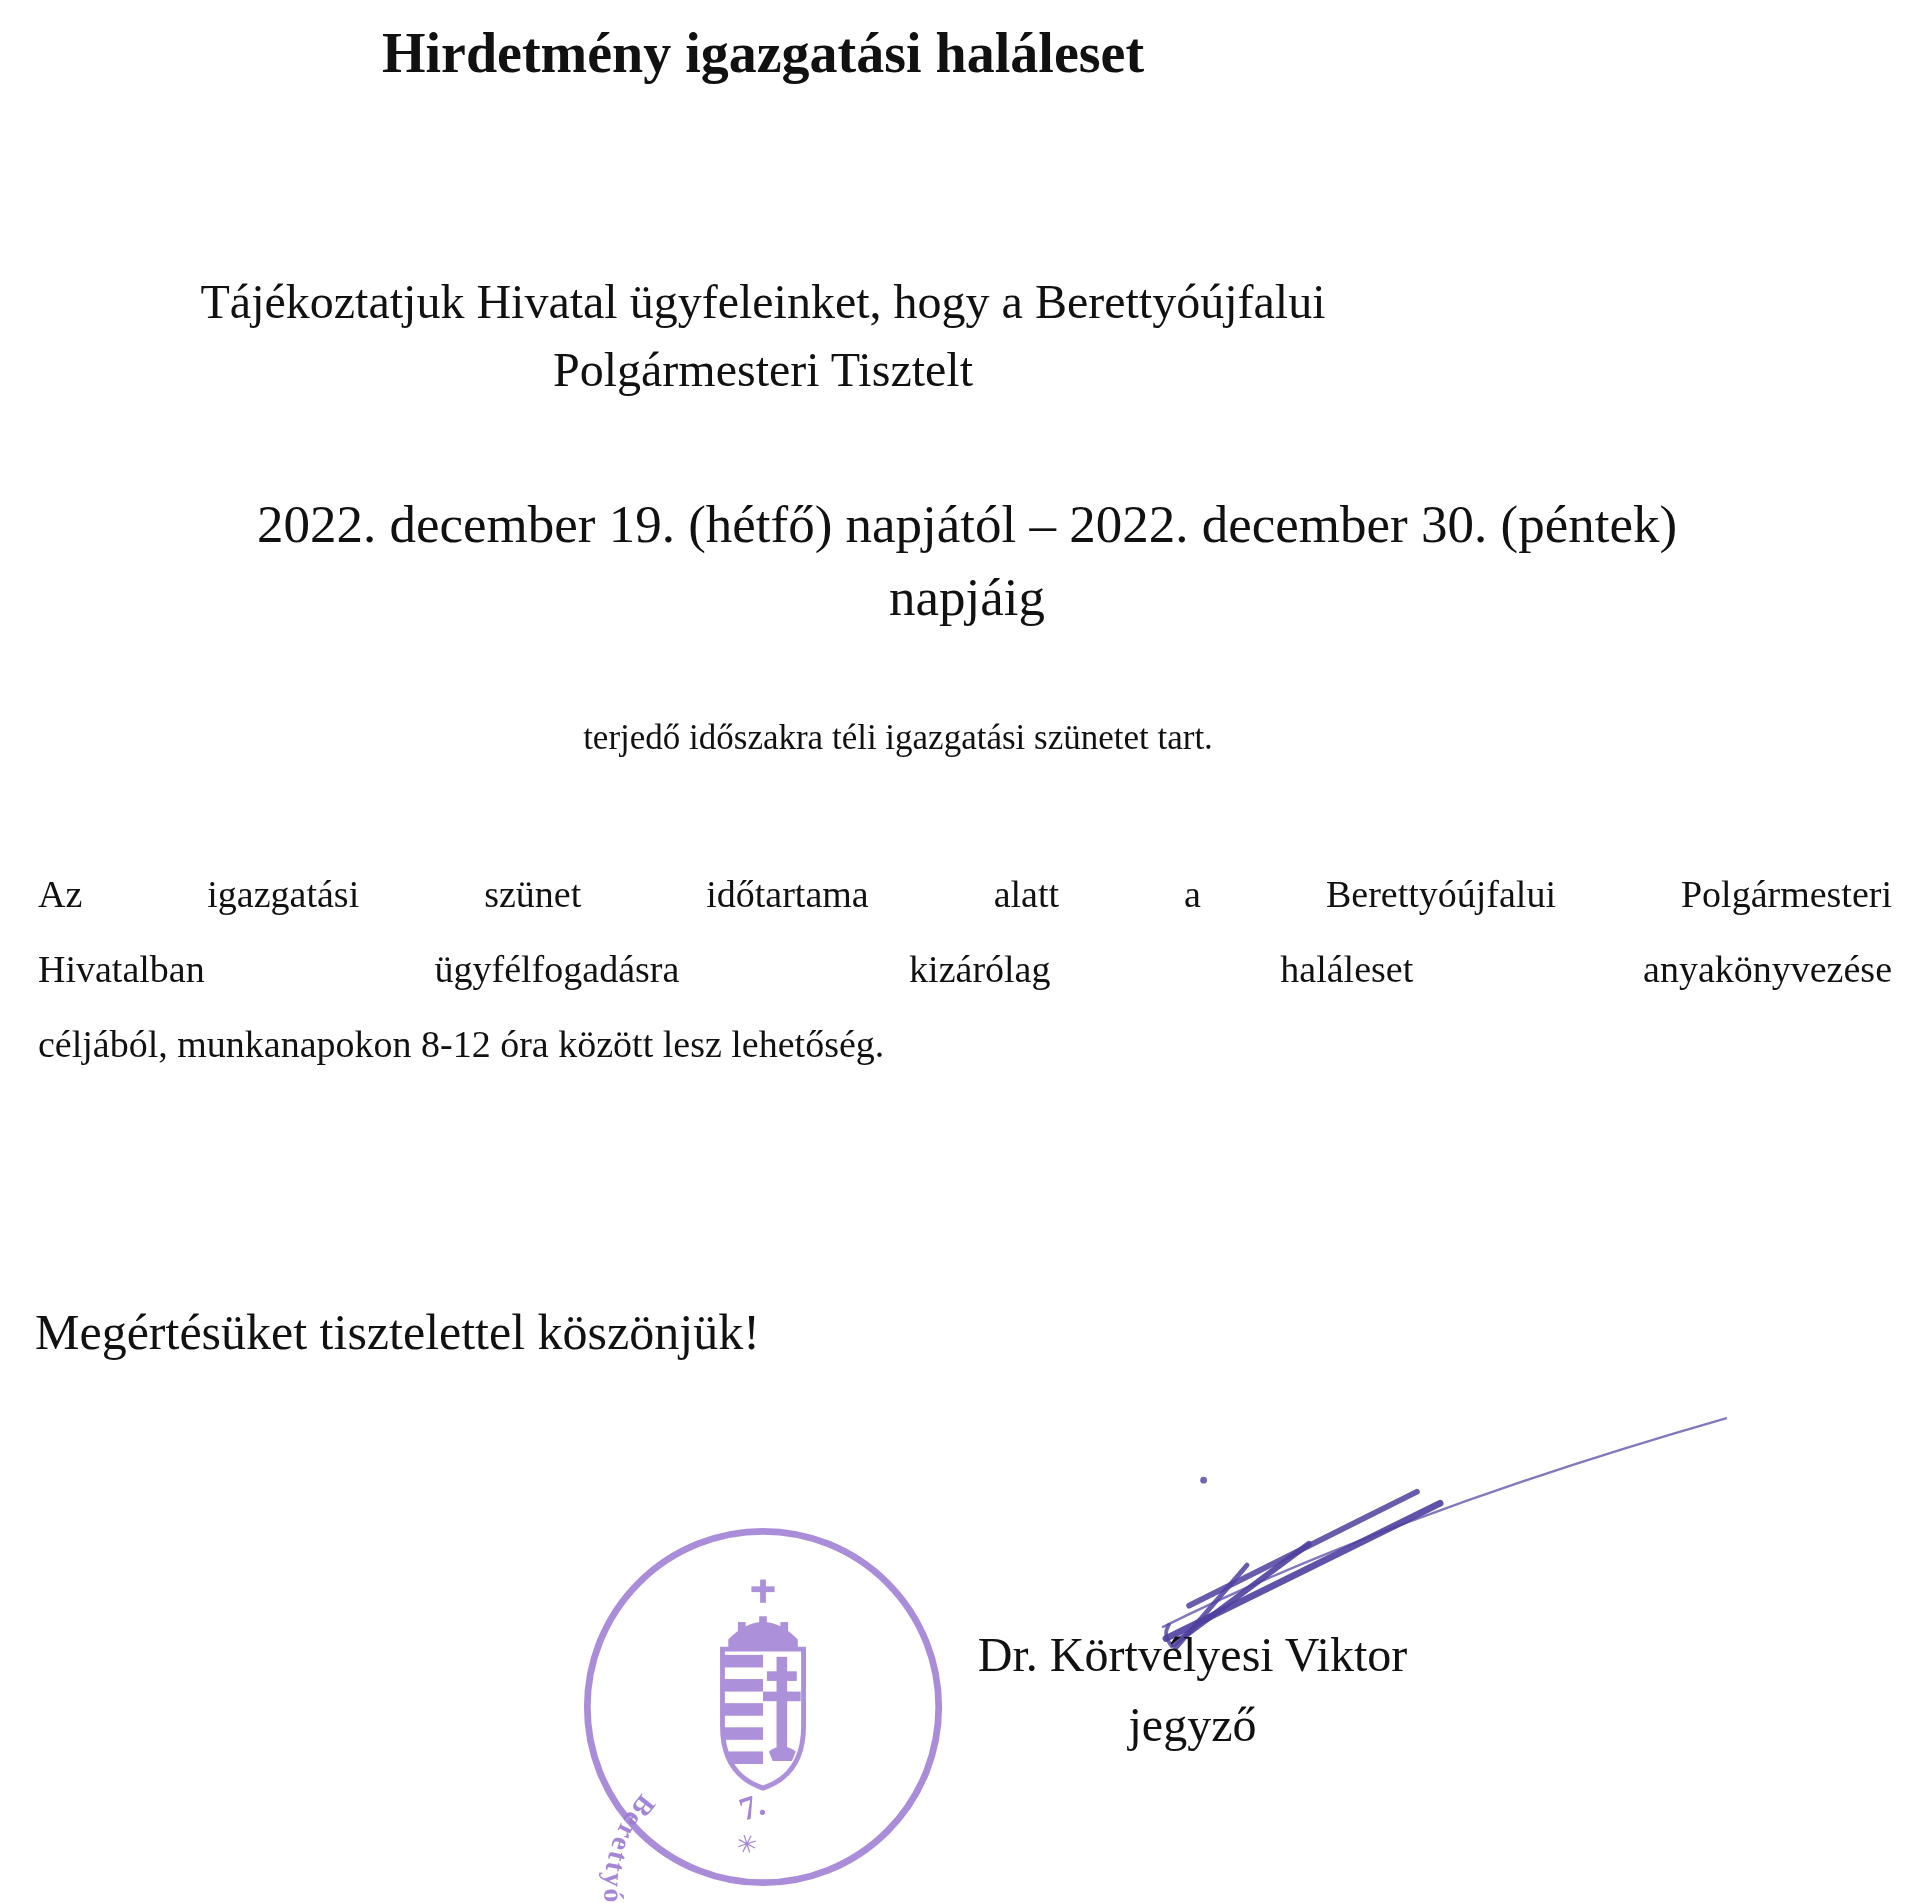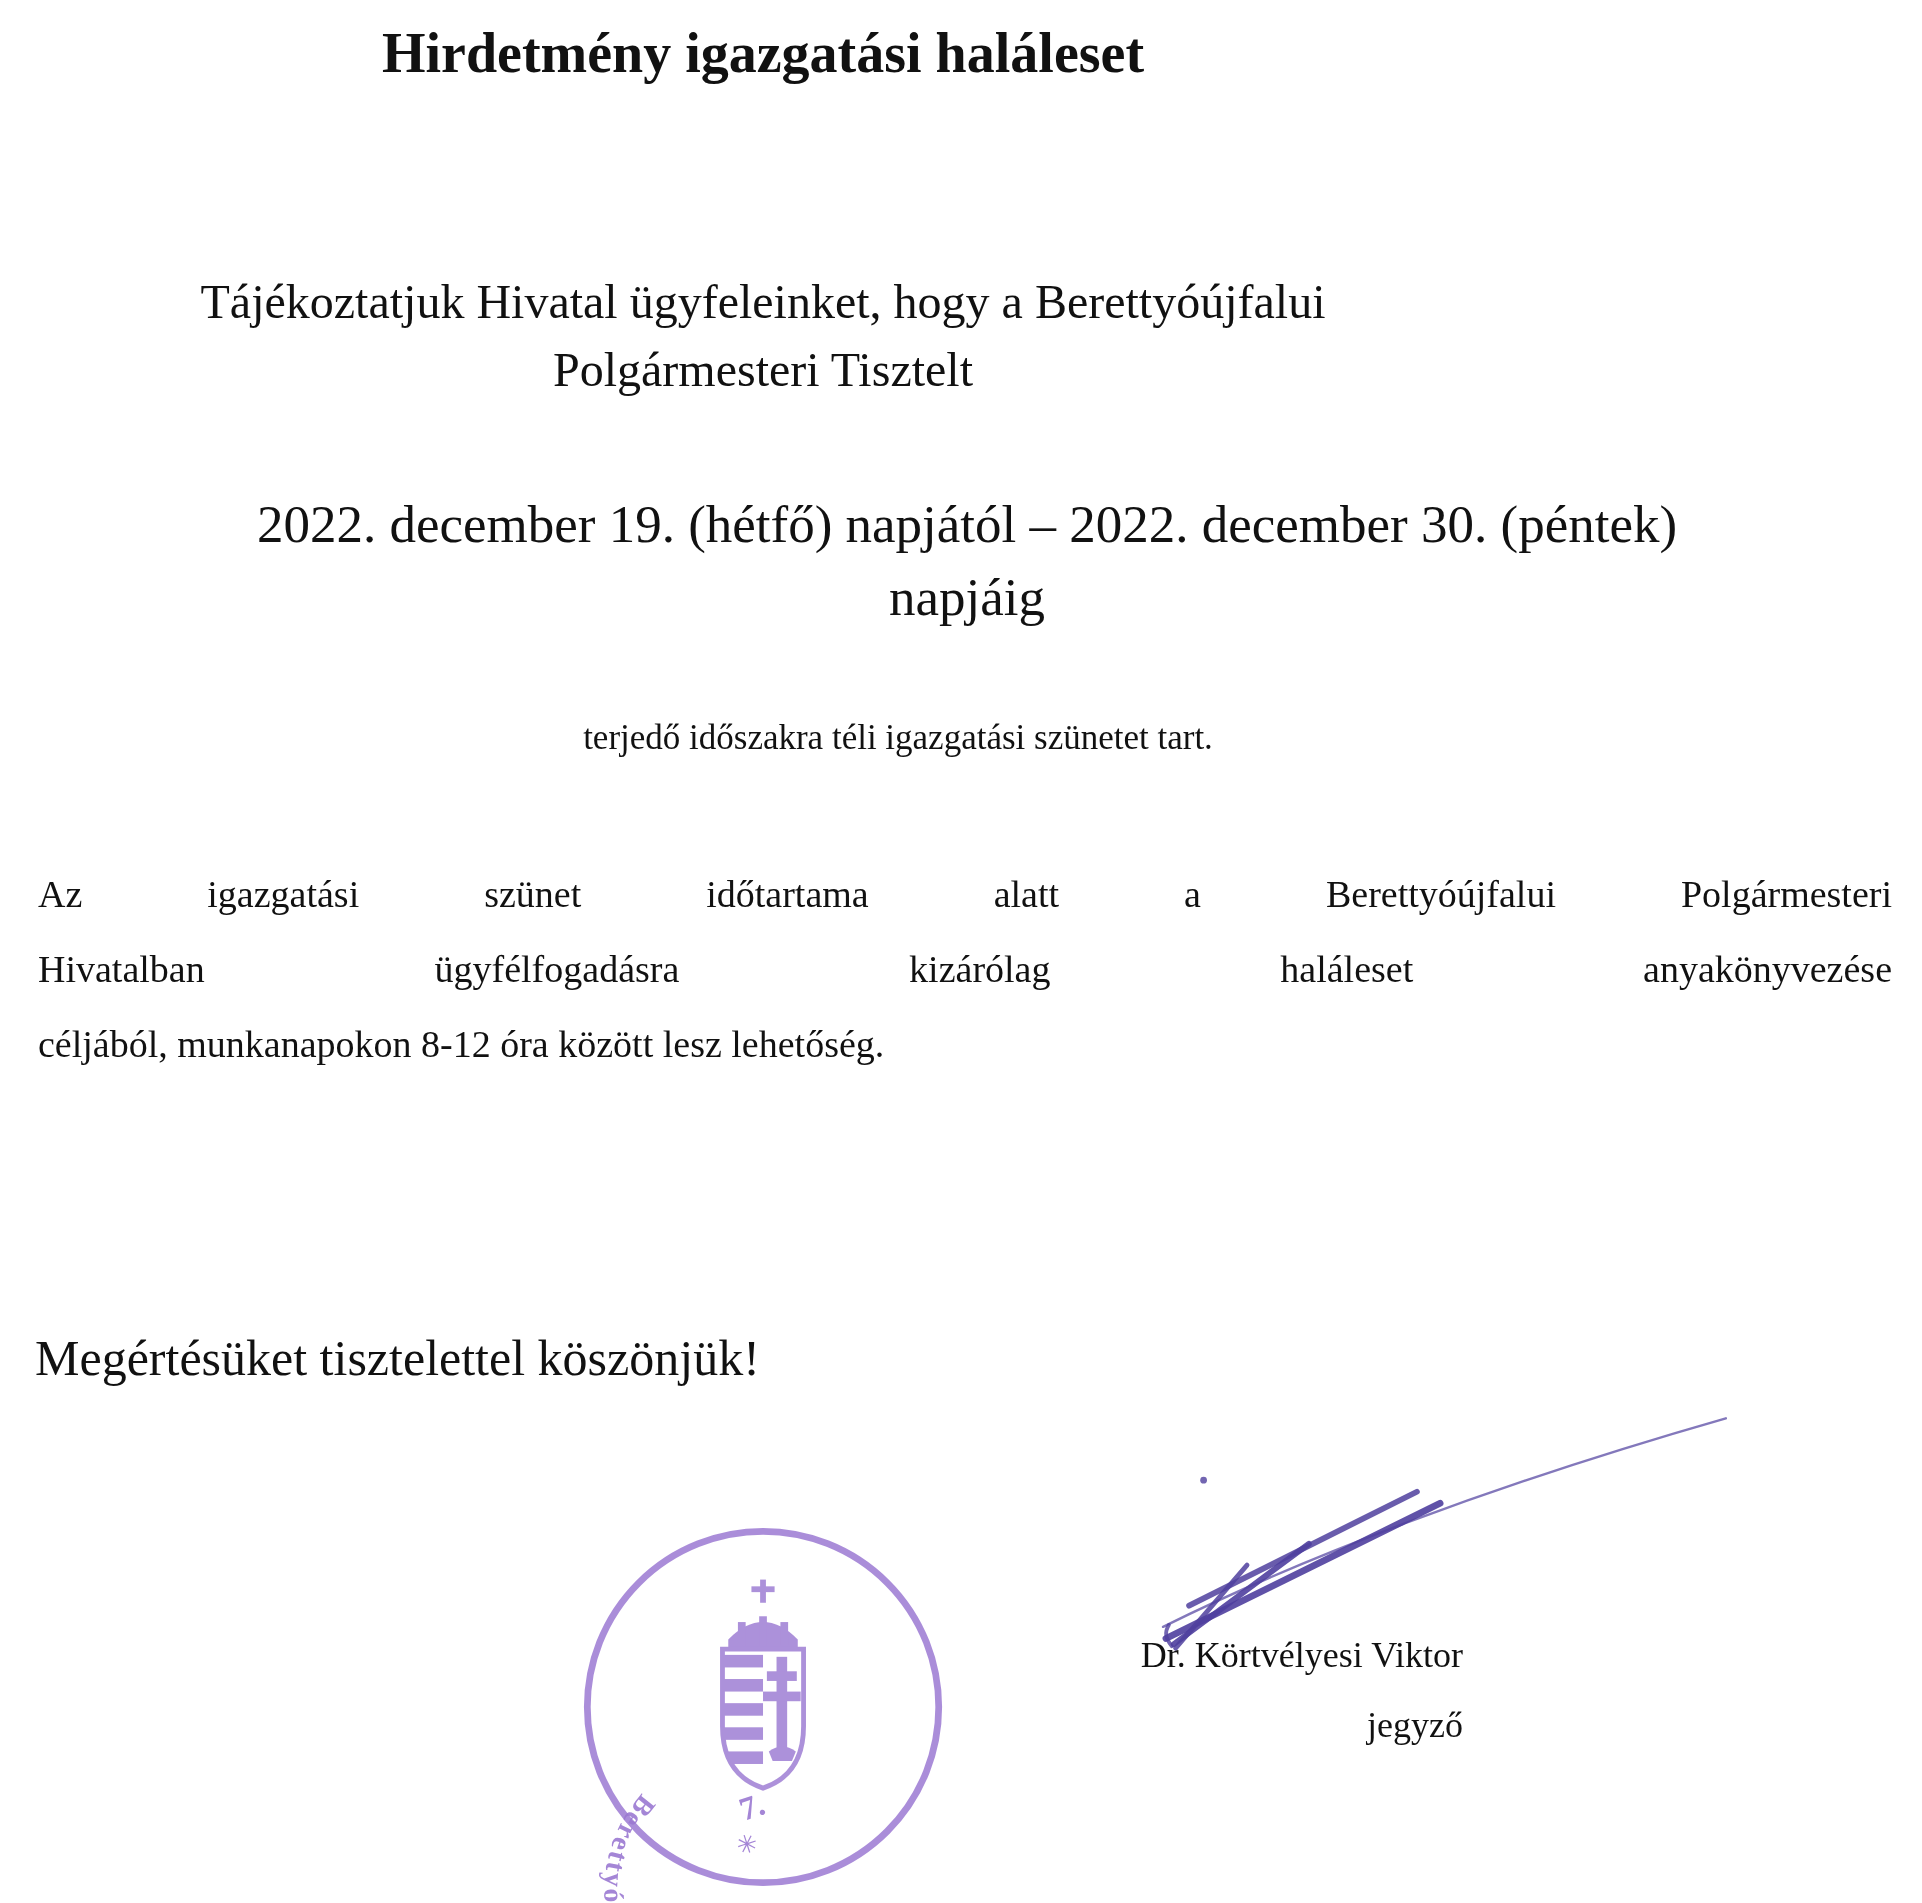--- a/index.html
+++ b/index.html
@@ -36,25 +36,24 @@
   .body-par{
     left:38px;top:857px;width:1854px;
     font-size:38px;line-height:75px;
   }
   .jline{text-align:justify;text-align-last:justify;}
   .lastline{text-align:left;}
   .bold{font-weight:400;}
   .thanks{
     left:35px;top:1303px;width:1159px;
     font-size:50px;
-    margin-top:26px;
   }
   .sig-block{
     left:922px;top:1620px;width:541px;
-    text-align:right;font-size:36px;line-height:70px;
+    text-align:center;font-size:48px;line-height:70px;
   }
   .sig-name{display:block;}
   .sig-role{display:block;}
   .signature-svg{left:1081px;top:1395px;}
   .stamp-svg{left:568px;top:1512px;}
   .stamp-ring-text{
     font-family:"Liberation Serif","DejaVu Serif",serif;
     font-weight:700;font-size:29px;letter-spacing:2.5px;
   }
   .stamp-num{

